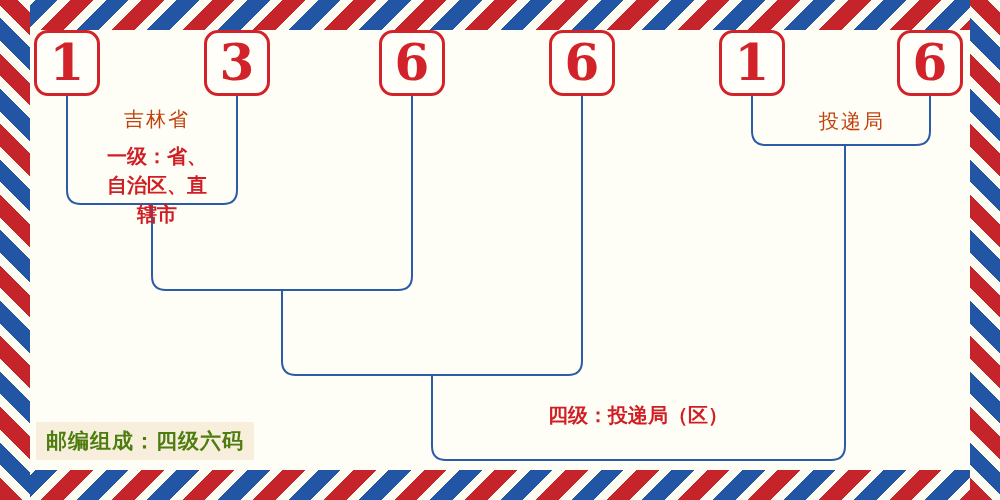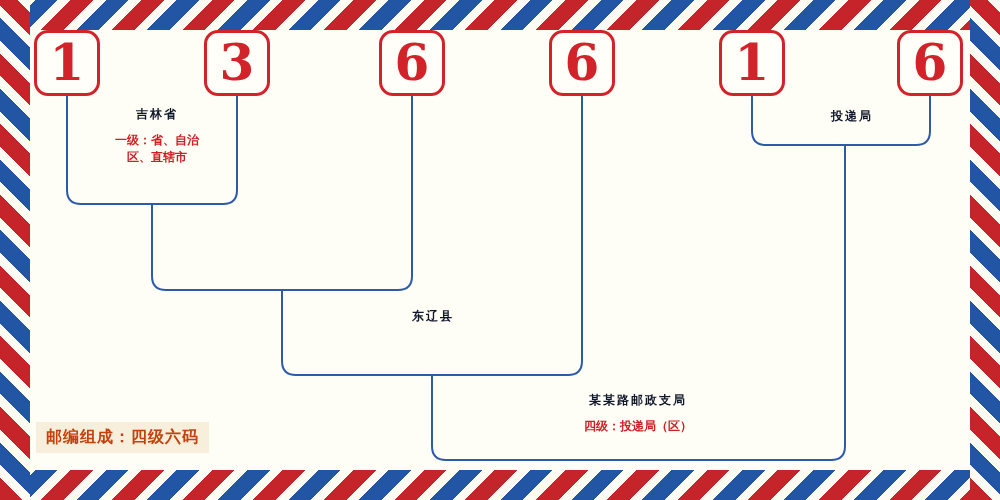--- a/index.html
+++ b/index.html
@@ -43,34 +43,34 @@
   .digit {
     font-family:"DejaVu Serif", serif;
     font-weight:bold; font-size:50px; line-height:1;
     color:#d2232a;
   }
 
   
   .label { position:absolute; text-align:center; }
   .label .title {
     display:block;
-    font-weight:bold; font-size:12px; color:#0f172a;
+    font-weight:normal; font-size:20px; color:#c2410c;
     letter-spacing:2px;
   }
   .label .desc {
     display:block;
-    font-weight:bold; font-size:12px; color:#cf1f24;
+    font-weight:bold; font-size:20px; color:#cf1f24;
     margin-top:9px; line-height:1.45;
   }
   .label.lvl1 .desc { width:102px; margin-left:auto; margin-right:auto; }
 
   .footer-note {
     position:absolute; left:36px; top:422px;
     background:#f7efdc; padding:5px 10px;
-    font-weight:bold; font-size:16px; color:#c2410c;
+    font-weight:bold; font-size:21px; color:#4d7c0f;
     letter-spacing:1px;
   }
 </style>
 </head>
 <body>
 
 <div class="stripe h top"></div>
 <div class="stripe h bottom"></div>
 <div class="stripe v left"></div>
 <div class="stripe v right"></div>
@@ -104,25 +104,23 @@
 
 <div class="label lvl1" style="left:78px; top:106px; width:158px;">
   <span class="title">吉林省</span>
   <span class="desc">一级：省、自治区、直辖市</span>
 </div>
 
 <div class="label" style="left:204px; top:224px; width:160px;">
 </div>
 
 <div class="label" style="left:318px; top:308px; width:230px;">
-  <span class="title">东辽县</span>
 </div>
 
 <div class="label" style="left:508px; top:392px; width:260px;">
-  <span class="title">某某路邮政支局</span>
   <span class="desc">四级：投递局（区）</span>
 </div>
 
 <div class="label" style="left:792px; top:108px; width:120px;">
   <span class="title">投递局</span>
 </div>
 
 <div class="footer-note">邮编组成：四级六码</div>
 
 </body></html>

